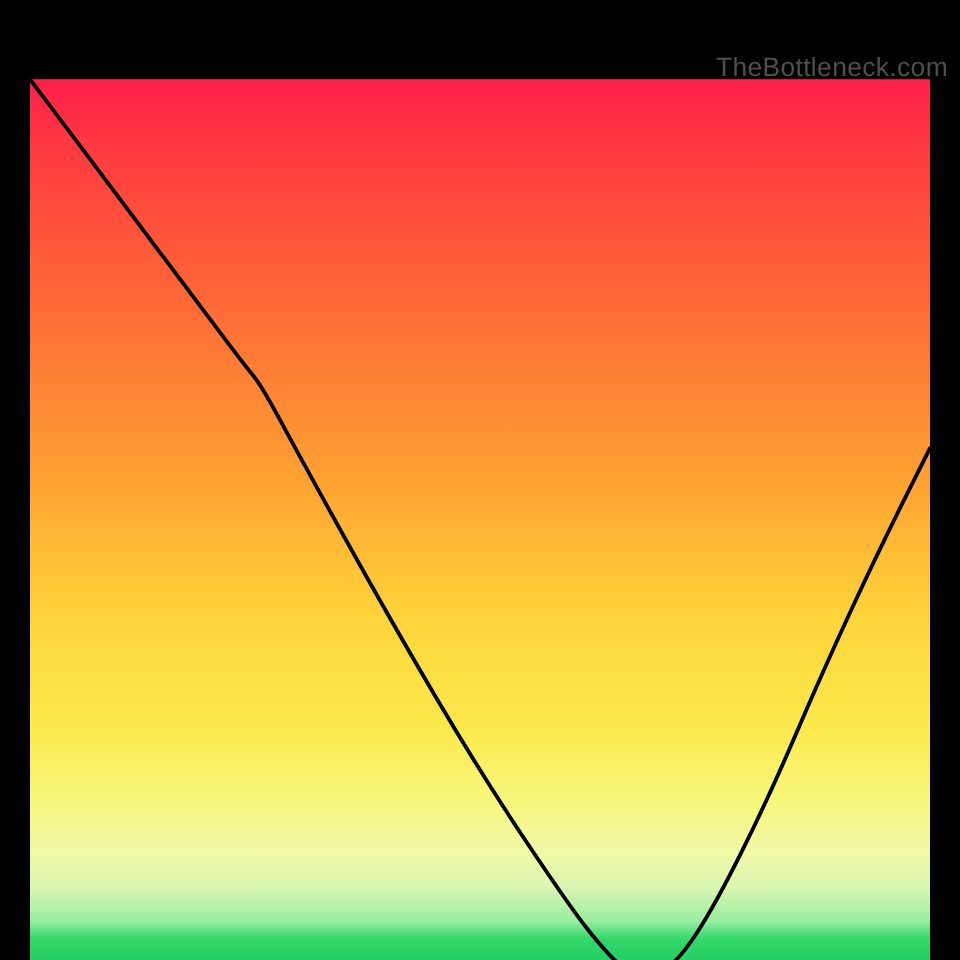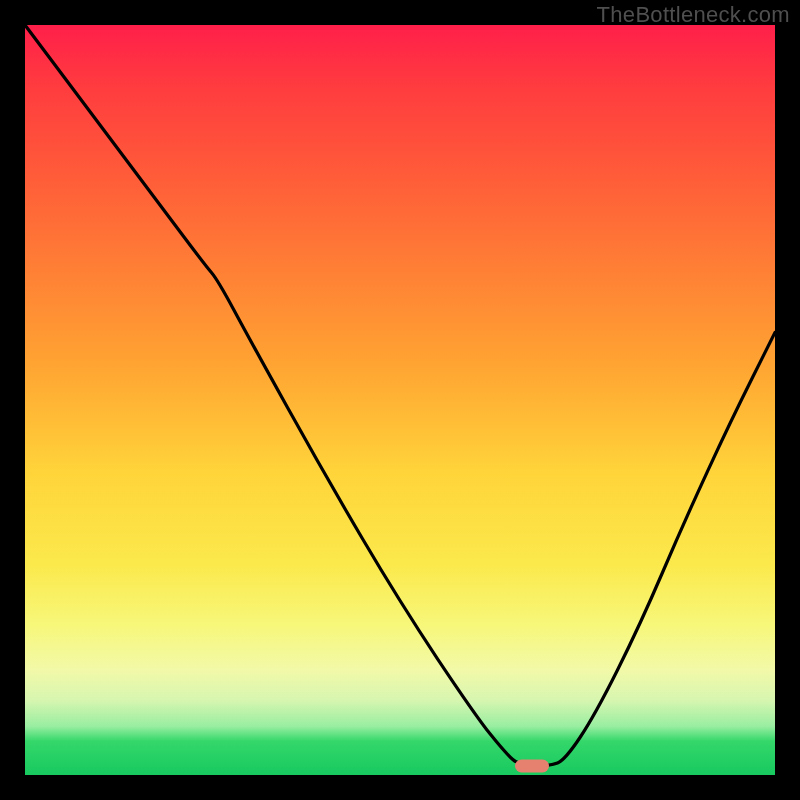--- a/index.html
+++ b/index.html
@@ -8,20 +8,21 @@
     width: 800px;
     height: 800px;
     background: #000;
     font-family: Arial, Helvetica, sans-serif;
     overflow: hidden;
   }
   .stage {
     position: relative;
     width: 800px;
     height: 703px;
+    margin-top: 41px;
   }
   .watermark {
     position: absolute;
     top: 2px;
     right: 10px;
     color: #4f4f4f;
     font-size: 22px;
     font-weight: 500;
     letter-spacing: 0.3px;
     z-index: 4;

